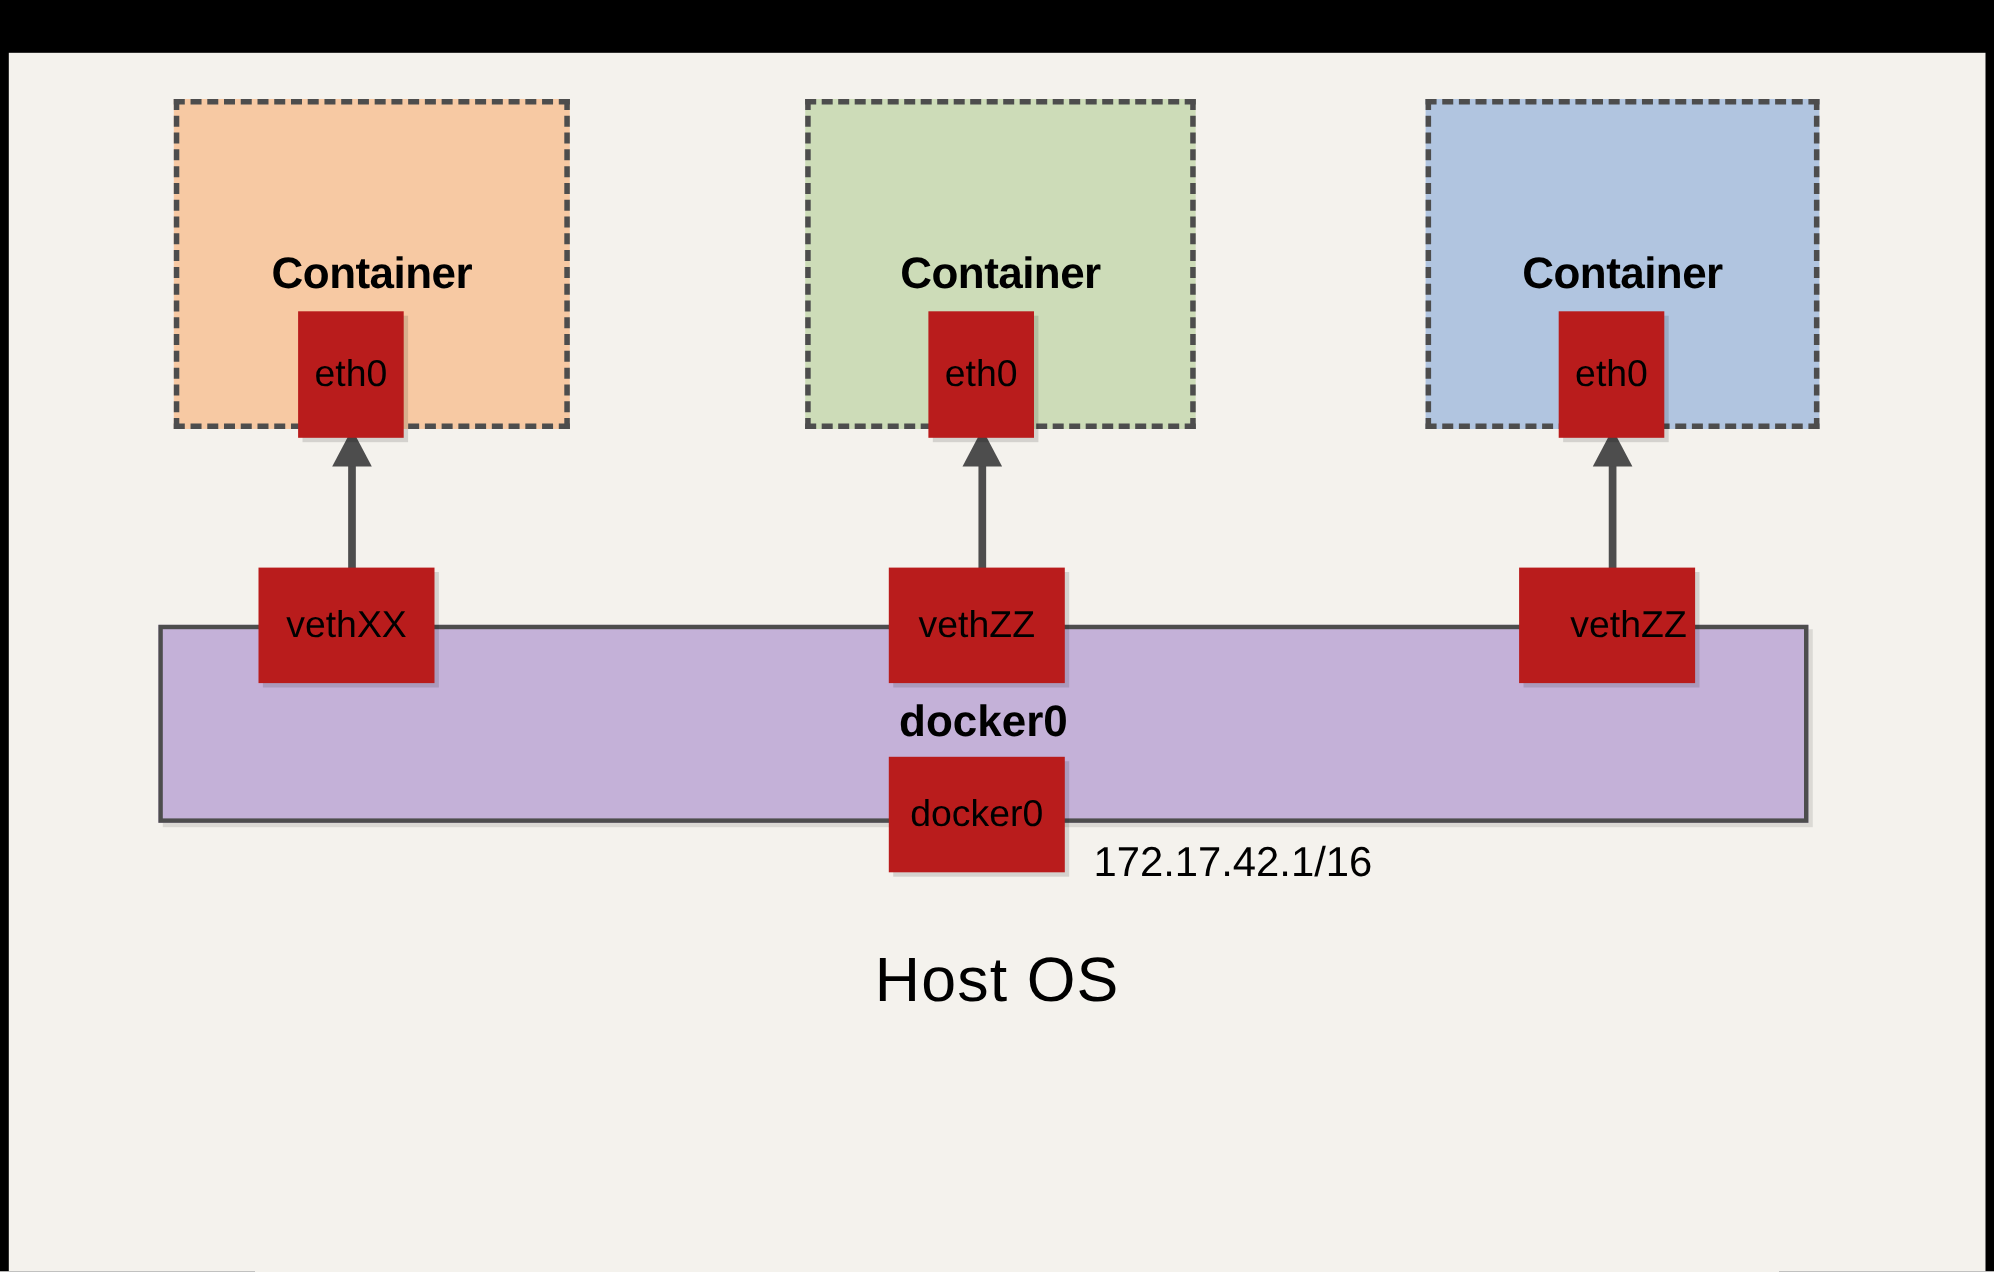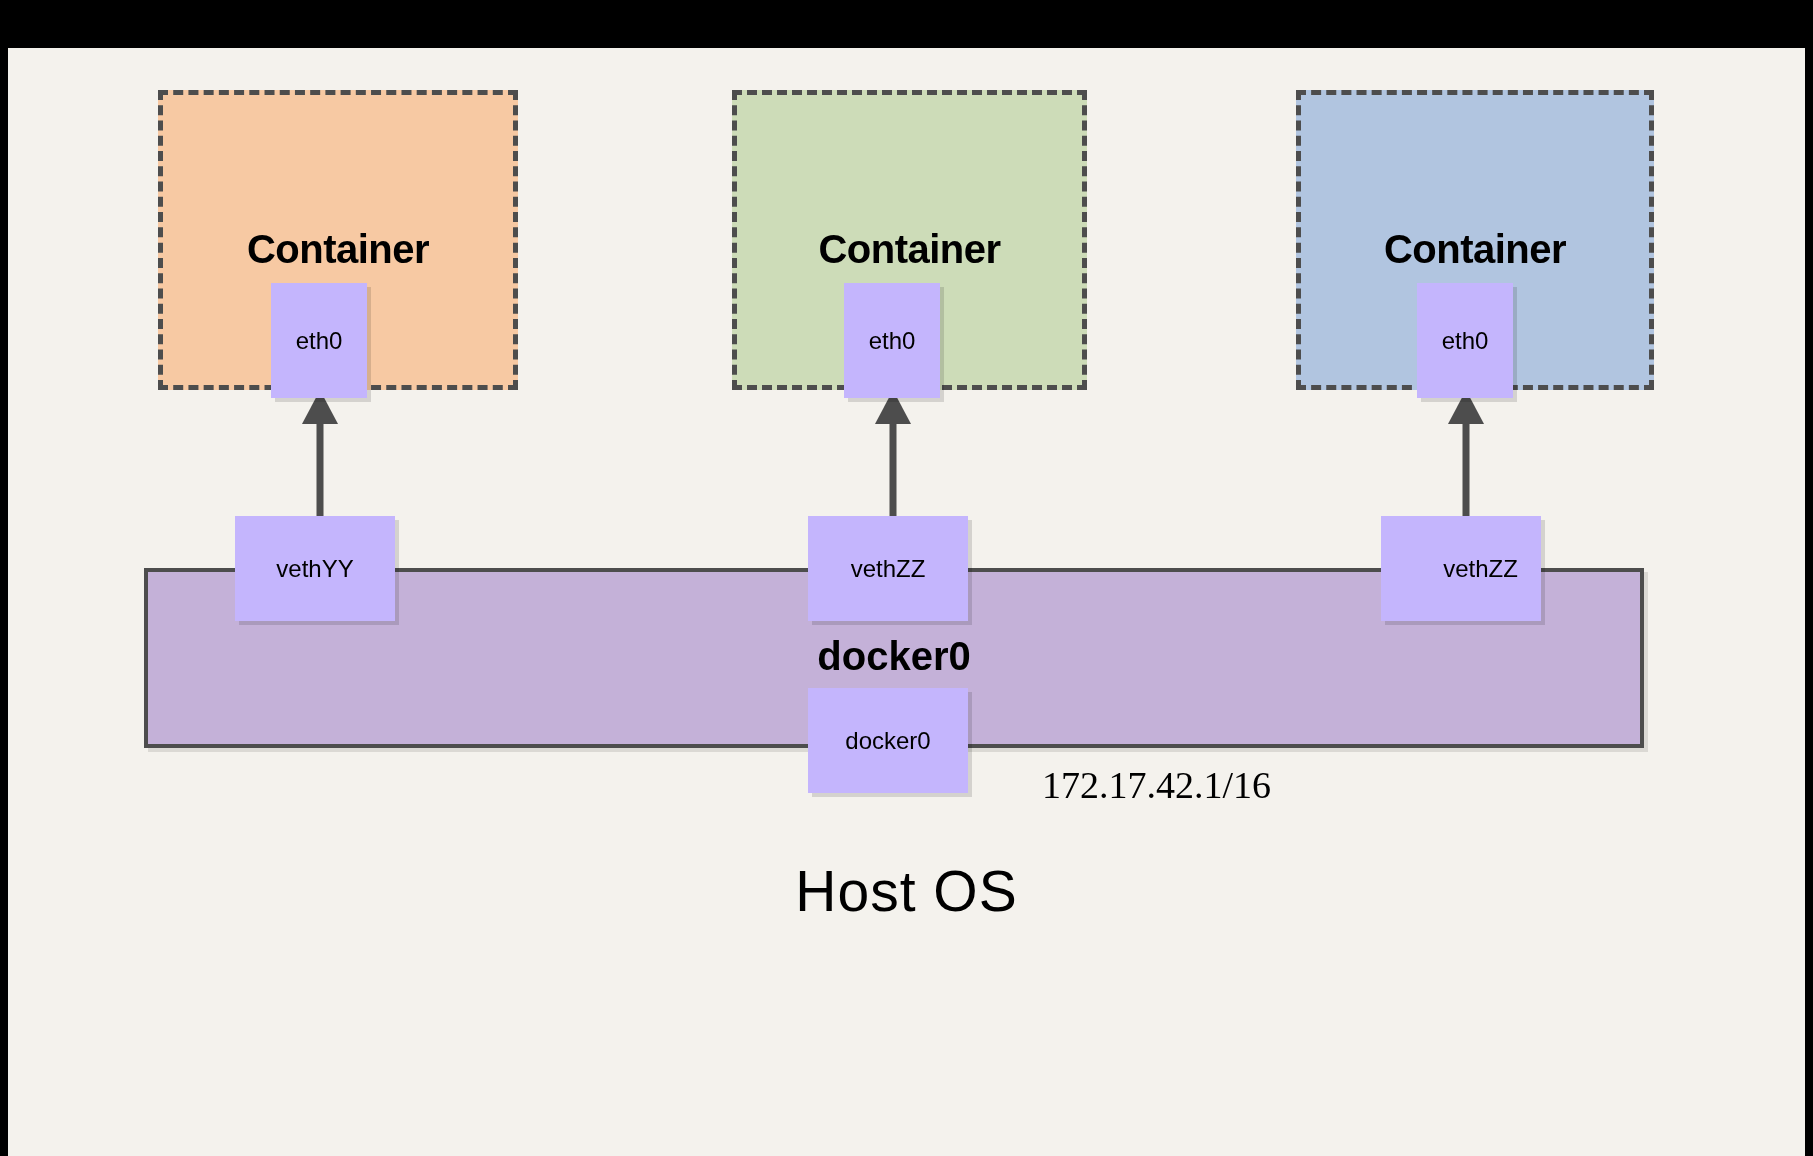--- a/index.html
+++ b/index.html
@@ -40,28 +40,28 @@
     font-weight: bold;
     font-size: 40px;
     color: #000000;
     letter-spacing: -0.5px;
     white-space: nowrap;
   }
 
   
   .note {
     position: absolute;
-    background: #c4b5fd;
+    background: #b91c1c;
     box-sizing: border-box;
     box-shadow: 4px 4px 0 rgba(0,0,0,0.13);
     display: flex;
     align-items: center;
     justify-content: center;
     color: #000000;
-    font-size: 24px;
+    font-size: 34px;
     white-space: nowrap;
     z-index: 20;
   }
 
   
   #bridge {
     position: absolute;
     background: #c4b1d8;
     border: 4px solid #4d4d4d;
     box-sizing: border-box;
@@ -145,33 +145,33 @@
       <line x1="26" y1="18" x2="26" y2="162" stroke="#4d4d4d" stroke-width="7"></line>
       <polygon points="26,0 44,34 8,34" fill="#4d4d4d"></polygon>
       <polygon points="26,180 44,146 8,146" fill="#4d4d4d"></polygon>
     </svg>
 
     <div id="bridge" style="left:136px; top:520px; width:1500px; height:180px;">
     </div>
     <div id="bridge-label" style="left:136px; width:1500px; top:586px;">docker0</div>
 
     <div class="note" style="left:227px; top:468px; width:160px; height:105px;">
-      <span>vethYY</span>
+      <span>vethXX</span>
     </div>
 
     <div class="note" style="left:800px; top:468px; width:160px; height:105px;">
       <span>vethZZ</span>
     </div>
 
     <div class="note" style="left:1373px; top:468px; width:160px; height:105px;padding-left:39px;">
       <span>vethZZ</span>
     </div>
 
     <div class="note" style="left:800px; top:640px; width:160px; height:105px;">
       <span>docker0</span>
     </div>
 
-    <div class="free-text" id="ip-label" style="left:1034px; top:715px;font-family:Liberation Serif, serif;">172.17.42.1/16</div>
+    <div class="free-text" id="ip-label" style="left:986px; top:715px;">172.17.42.1/16</div>
 
     <div class="free-text" id="host-os" style="top:810px;">Host OS</div>
 
   </div>
 </div>
 
 </body></html>

